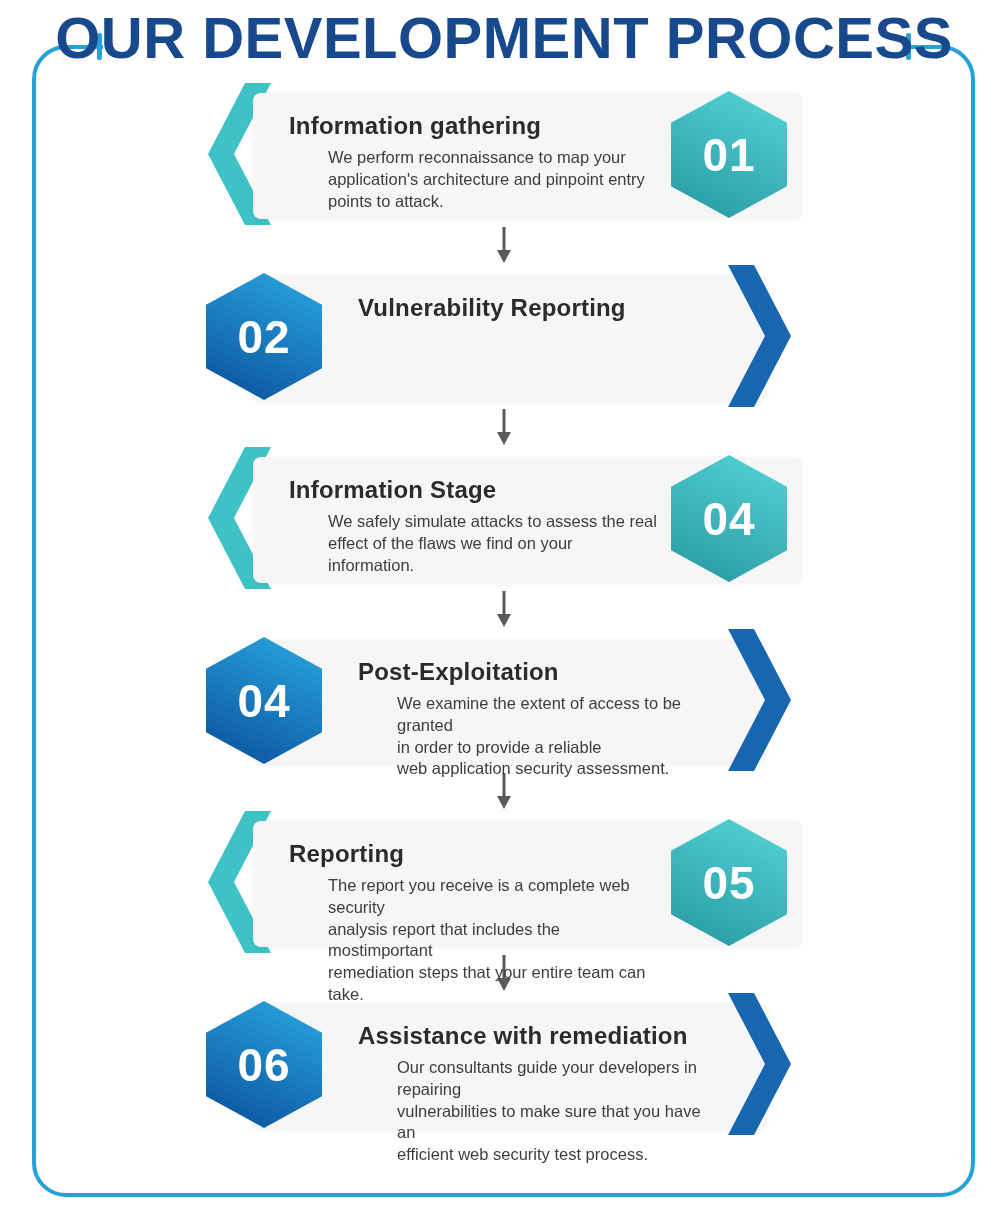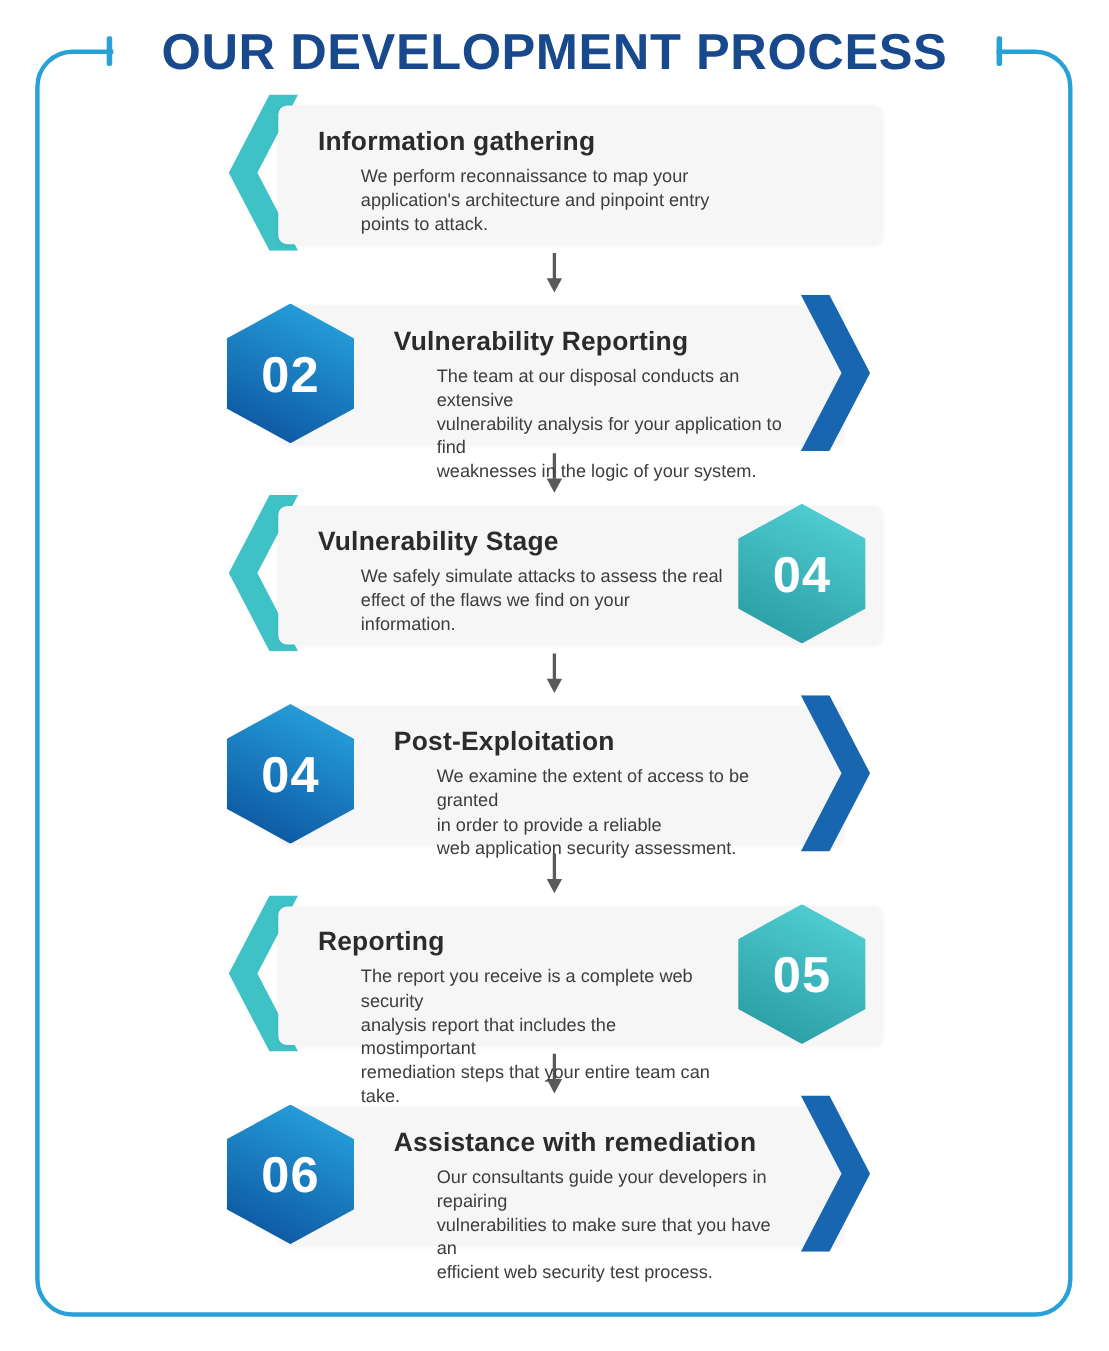--- a/index.html
+++ b/index.html
@@ -35,22 +35,22 @@
     background: var(--frame-color, #28a0d8);
     border-radius: 2px;
   }
   .frame-cap.left  { left: 97px; }
   .frame-cap.right { left: 906px; }
 
   
   .page-title {
     position: relative;
     text-align: center;
-    padding-top: 20px;
-    font-size: 46px;
+    padding-top: 4px;
+    font-size: 58px;
     font-weight: 800;
     letter-spacing: 0.5px;
     color: var(--title-color, #17498c);
     z-index: 2;
   }
 
   
   .steps {
     position: relative;
     margin-top: 12px;
@@ -148,55 +148,55 @@
       <div class="step teal">
     <svg class="chevron chevron-left" viewBox="0 0 63 142" aria-hidden="true">
       <polygon points="37,0 0,71 37,142 63,142 26,71 63,0"></polygon>
     </svg>
     <div class="card">
       <h2 class="step-title">Information gathering</h2>
       <p class="step-desc">We perform reconnaissance to map your
 application's architecture and pinpoint entry
 points to attack.</p>
     </div>
+    <div class="hexagon">
+      <span class="step-number">01</span>
+    </div>
 
   </div>
   <div class="connector">
     <svg width="16" height="38" viewBox="0 0 16 38" aria-hidden="true">
       <line x1="8" y1="1" x2="8" y2="26" stroke="var(--arrow-color, #595a5c)" stroke-width="3"></line>
       <polygon points="1,24 15,24 8,37" fill="var(--arrow-color, #595a5c)"></polygon>
     </svg>
   </div>
 <div class="step blue">
 
     <div class="card">
       <h2 class="step-title">Vulnerability Reporting</h2>
-      <p class="step-desc">The team at our disposal conducts an extensive
-vulnerability analysis for your application to find
-weaknesses in the logic of your system.</p>
     </div>
     <div class="hexagon">
       <span class="step-number">02</span>
     </div>
     <svg class="chevron chevron-right" viewBox="0 0 63 142" aria-hidden="true">
       <polygon points="26,0 63,71 26,142 0,142 37,71 0,0"></polygon>
     </svg>
   </div>
   <div class="connector">
     <svg width="16" height="38" viewBox="0 0 16 38" aria-hidden="true">
       <line x1="8" y1="1" x2="8" y2="26" stroke="var(--arrow-color, #595a5c)" stroke-width="3"></line>
       <polygon points="1,24 15,24 8,37" fill="var(--arrow-color, #595a5c)"></polygon>
     </svg>
   </div>
 <div class="step teal">
     <svg class="chevron chevron-left" viewBox="0 0 63 142" aria-hidden="true">
       <polygon points="37,0 0,71 37,142 63,142 26,71 63,0"></polygon>
     </svg>
     <div class="card">
-      <h2 class="step-title">Vulnerability Stage</h2>
+      <h2 class="step-title">Information Stage</h2>
       <p class="step-desc">We safely simulate attacks to assess the real
 effect of the flaws we find on your information.</p>
     </div>
     <div class="hexagon">
       <span class="step-number">04</span>
     </div>
 
   </div>
   <div class="connector">
     <svg width="16" height="38" viewBox="0 0 16 38" aria-hidden="true">

